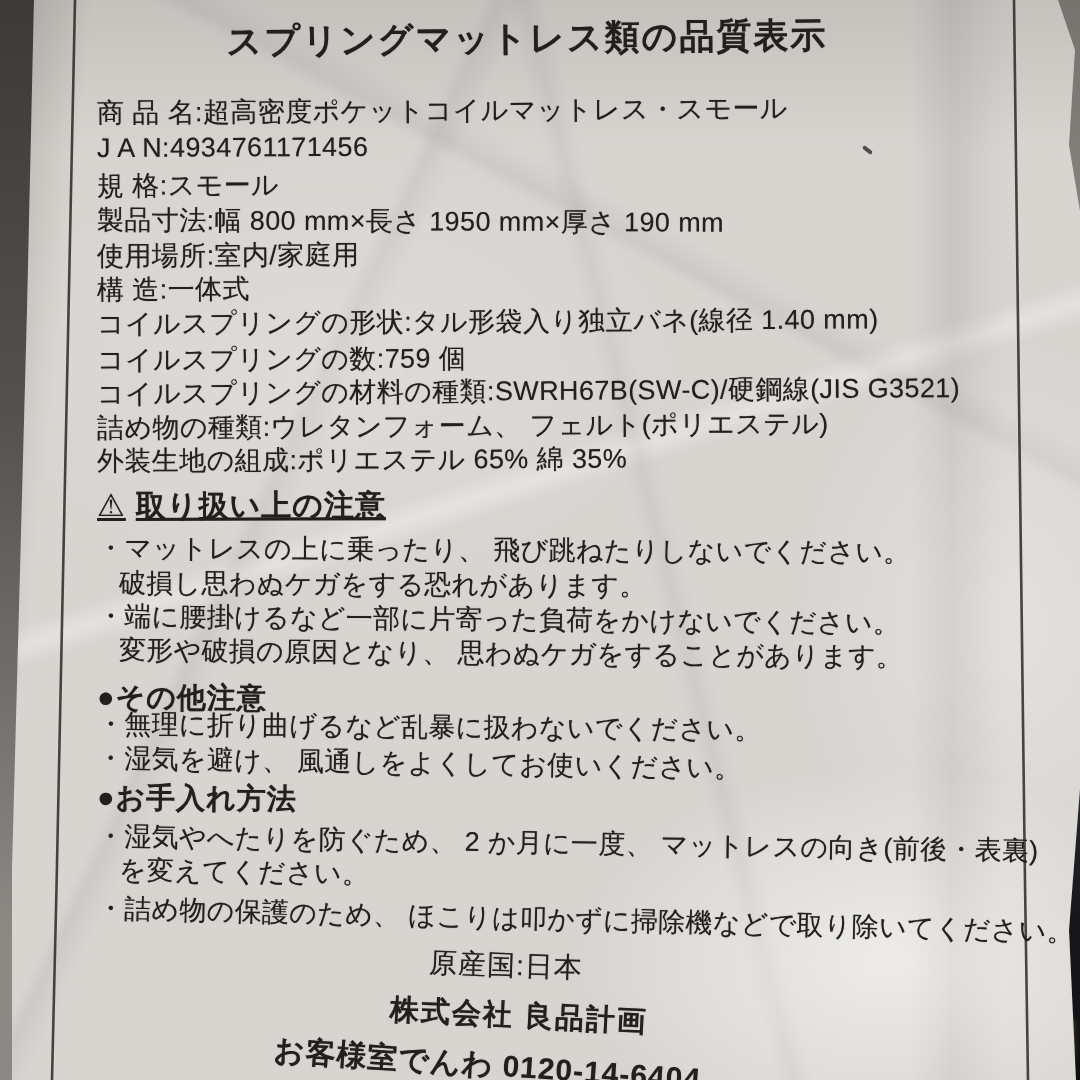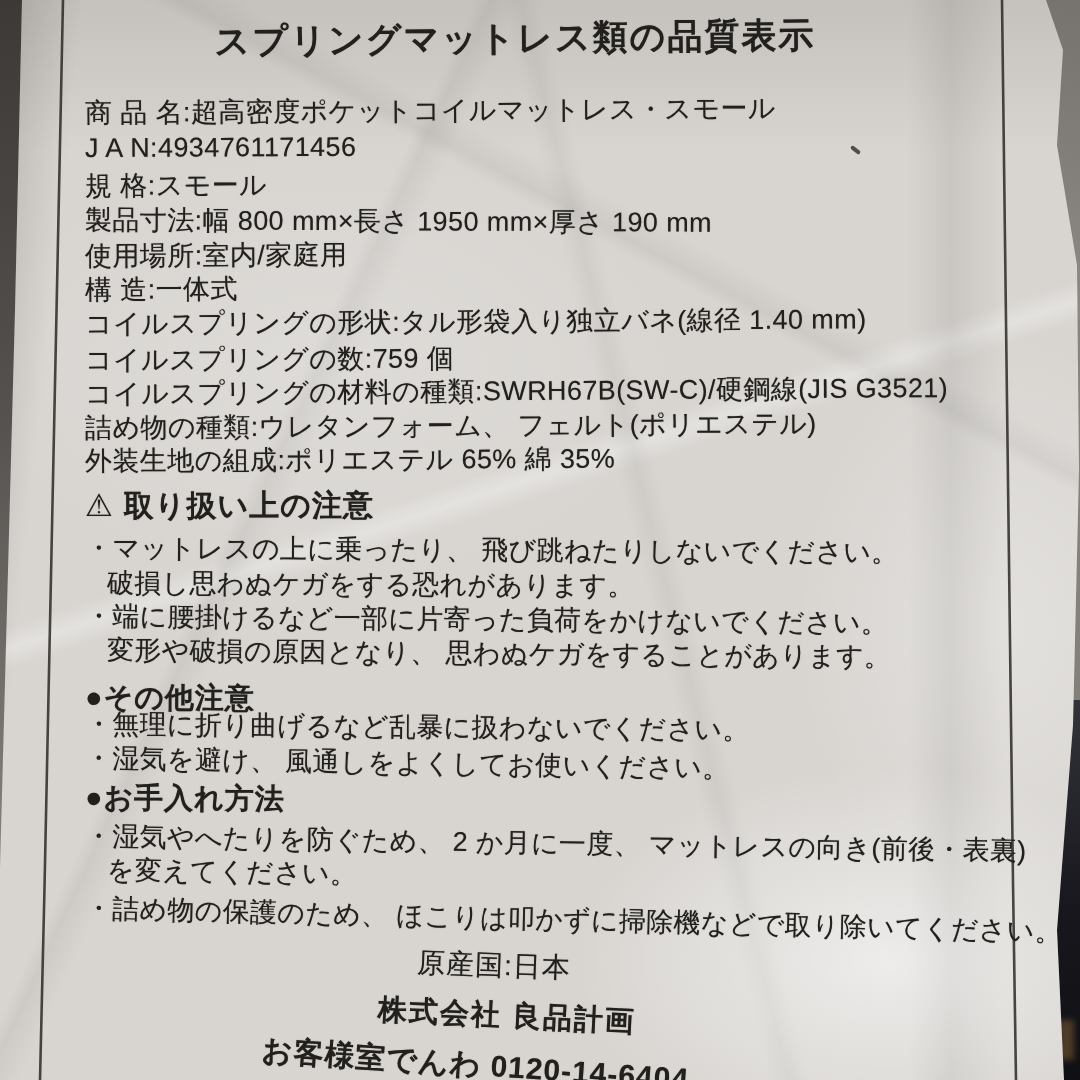--- a/index.html
+++ b/index.html
@@ -28,20 +28,21 @@
       radial-gradient(300px 420px at 93% 58%, rgba(255,255,255,.28), rgba(255,255,255,0) 70%),
       radial-gradient(520px 320px at 30% 34%, rgba(255,255,255,.15), rgba(255,255,255,0) 70%),
       linear-gradient(96deg, rgba(62,58,54,.22) 0%, rgba(62,58,54,0) 7%),
       linear-gradient(180deg, rgba(58,54,50,.12) 0%, rgba(58,54,50,0) 14%),
       linear-gradient(90deg, rgba(0,0,0,0) 84%, rgba(0,0,0,.07) 88%, rgba(0,0,0,0) 93%),
       linear-gradient(115deg, rgba(0,0,0,0) 30%, rgba(0,0,0,.05) 31%, rgba(0,0,0,0) 33%),
       linear-gradient(76deg, rgba(0,0,0,0) 57%, rgba(0,0,0,.045) 58.5%, rgba(0,0,0,0) 60%),
       linear-gradient(162deg, rgba(255,255,255,0) 44%, rgba(255,255,255,.3) 45.5%, rgba(255,255,255,0) 47%),
       linear-gradient(28deg, rgba(0,0,0,0) 70%, rgba(0,0,0,.05) 71%, rgba(0,0,0,0) 73%),
       #d8d5d1;
+    margin-left: 12px;
   }
   .borders{position:absolute;left:0;top:0;width:1080px;height:1080px;}
   .borders path{fill:none;stroke:#2b2925;stroke-width:2.6;opacity:.85;}
   
   .ink{color:#22201d;text-shadow:0 0 1px rgba(34,32,29,.45);white-space:nowrap;}
   .title{
     position:absolute;left:40px;top:20px;width:950px;text-align:center;
     font-size:35px;font-weight:700;letter-spacing:2px;
     transform:rotate(-0.6deg);transform-origin:left center;
   }
@@ -59,21 +60,21 @@
     transform:rotate(2deg);transform-origin:left center;}
   .f-company{position:absolute;left:378px;top:990px;font-size:29px;font-weight:700;
     letter-spacing:2px;transform:rotate(2.8deg);transform-origin:left center;}
   .f-phone{position:absolute;left:262px;top:1030px;font-size:30px;font-weight:700;
     letter-spacing:1px;transform:rotate(4deg);transform-origin:left center;}
   .speck{position:absolute;left:850px;top:148px;width:11px;height:4px;border-radius:2px;
     background:#2e2c29;transform:rotate(38deg);opacity:.8;}
   
   .r-s1{transform:rotate(-0.4deg);} .r-s2{transform:rotate(-0.25deg);}
   .r-s3{transform:rotate(-0.35deg);} .r-s4{transform:rotate(0.25deg);}
-  .r-c1{transform:rotate(-0.15deg);} .r-c2{transform:rotate(0.3deg);}
+  .r-c1{transform:rotate(-0.15deg);text-decoration:underline;} .r-c2{transform:rotate(0.3deg);}
   .r-c3{transform:rotate(0.5deg);} .r-c4{transform:rotate(0.9deg);}
   .r-c5{transform:rotate(1.4deg);}
 </style>
 </head>
 <body>
 
 <div class="photo">
   <div class="bg"></div>
   <div class="bg-left"></div>
   <div class="bg-tr"></div>

